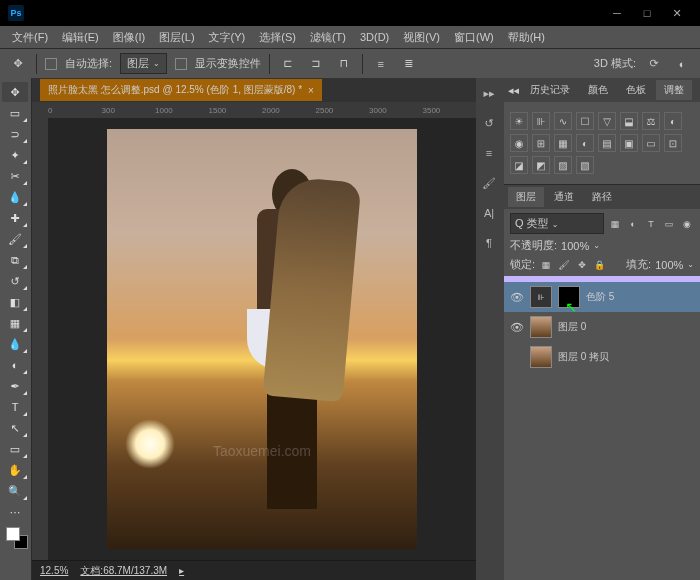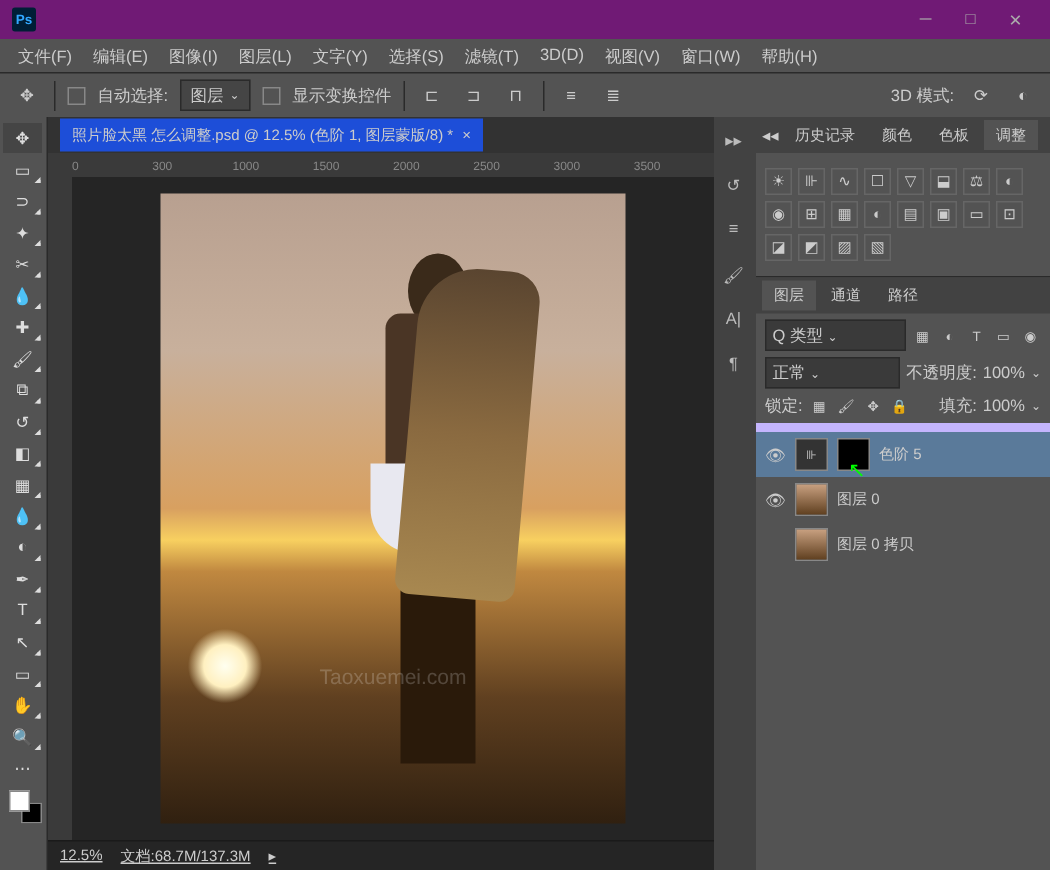--- a/index.html
+++ b/index.html
@@ -1,17 +1,17 @@
 <!DOCTYPE html>
 <html><head>
 <meta charset="utf-8">
 <style>
 * { margin: 0; padding: 0; box-sizing: border-box; font-family: "Microsoft YaHei", sans-serif; }
 body { width: 700px; height: 580px; background: #323232; color: #ccc; font-size: 11px; overflow: hidden; }
-.titlebar { height: 26px; background: #701a75; display: flex; align-items: center; padding: 0 8px; }
+.titlebar { height: 26px; background: #000000; display: flex; align-items: center; padding: 0 8px; }
 .app-icon { width: 16px; height: 16px; background: #001e36; color: #31a8ff; display: flex; align-items: center; justify-content: center; font-size: 9px; font-weight: bold; border-radius: 2px; margin-right: 8px; }
 .titlebar-spacer { flex: 1; }
 .win-btn { width: 30px; height: 20px; display: flex; align-items: center; justify-content: center; cursor: pointer; color: #aaa; }
 .menubar { height: 22px; background: #535353; display: flex; align-items: center; padding: 0 6px; gap: 2px; }
 .menu-item { padding: 2px 6px; cursor: pointer; }
 .optbar { height: 30px; background: #535353; display: flex; align-items: center; padding: 0 8px; gap: 8px; border-top: 1px solid #2a2a2a; }
 .opt-icon { width: 20px; height: 20px; display: flex; align-items: center; justify-content: center; }
 .opt-sep { width: 1px; height: 20px; background: #2a2a2a; }
 .checkbox { width: 12px; height: 12px; border: 1px solid #888; }
 .dropdown { background: #454545; padding: 2px 6px; border: 1px solid #2a2a2a; display: flex; align-items: center; gap: 4px; }
@@ -19,21 +19,21 @@
 .main { display: flex; height: 502px; }
 .toolbox { width: 32px; background: #535353; display: flex; flex-direction: column; padding: 4px 2px; gap: 1px; border-right: 1px solid #2a2a2a; }
 .tool { width: 26px; height: 20px; display: flex; align-items: center; justify-content: center; cursor: pointer; position: relative; color: #ddd; }
 .tool.active { background: #454545; }
 .tool.tri::after { content: ''; position: absolute; bottom: 1px; right: 1px; border: 2px solid transparent; border-bottom-color: #ddd; border-right-color: #ddd; }
 .colors { padding: 4px; position: relative; height: 30px; }
 .fg { width: 14px; height: 14px; background: #fff; border: 1px solid #888; position: absolute; top: 4px; left: 4px; }
 .bg { width: 14px; height: 14px; background: #000; border: 1px solid #888; position: absolute; top: 12px; left: 12px; }
 .canvas-area { flex: 1; background: #252525; display: flex; flex-direction: column; }
 .tab-bar { height: 24px; background: #323232; display: flex; align-items: center; padding: 0 8px; }
-.doc-tab { background: #1d4ed8; padding: 4px 8px; font-size: 10px; display: flex; align-items: center; gap: 6px; }
+.doc-tab { background: #a16207; padding: 4px 8px; font-size: 10px; display: flex; align-items: center; gap: 6px; }
 .tab-close { cursor: pointer; }
 .ruler-h { height: 16px; background: #3a3a3a; display: flex; font-size: 8px; color: #888; align-items: center; padding-left: 16px; }
 .ruler-h span { flex: 1; text-align: left; }
 .canvas-body { flex: 1; display: flex; }
 .ruler-v { width: 16px; background: #3a3a3a; }
 .viewport { flex: 1; background: #252525; display: flex; align-items: center; justify-content: center; position: relative; }
 .doc { width: 310px; height: 420px; background: linear-gradient(180deg, #b8a090 0%, #c8b09c 25%, #d8a060 50%, #f8d060 55%, #c08840 60%, #604020 80%, #302010 100%); position: relative; overflow: hidden; }
 .sun { position: absolute; width: 50px; height: 50px; background: radial-gradient(circle, #fffff0 0%, #fff0c0 40%, transparent 70%); left: 18px; top: 290px; border-radius: 50%; }
 .person { position: absolute; left: 110px; top: 40px; width: 150px; height: 340px; }
 .head { width: 40px; height: 50px; background: #3a2a1a; border-radius: 50%; margin: 0 auto; }
@@ -241,21 +241,20 @@
       <div class="layer-controls">
         <div class="lc-row">
           <div class="lc-select"><span>Q 类型</span> <span class="chev">⌄</span></div>
           <div class="small-icon">▦</div>
           <div class="small-icon">◐</div>
           <div class="small-icon">T</div>
           <div class="small-icon">▭</div>
           <div class="small-icon">◉</div>
         </div>
         <div class="lc-row">
-          <div class="lc-select"><span>正常</span> <span class="chev">⌄</span></div>
           <span>不透明度:</span>
           <span>100%</span>
           <span class="chev">⌄</span>
         </div>
         <div class="lc-row">
           <span>锁定:</span>
           <div class="small-icon">▦</div>
           <div class="small-icon">🖌</div>
           <div class="small-icon">✥</div>
           <div class="small-icon">🔒</div>

